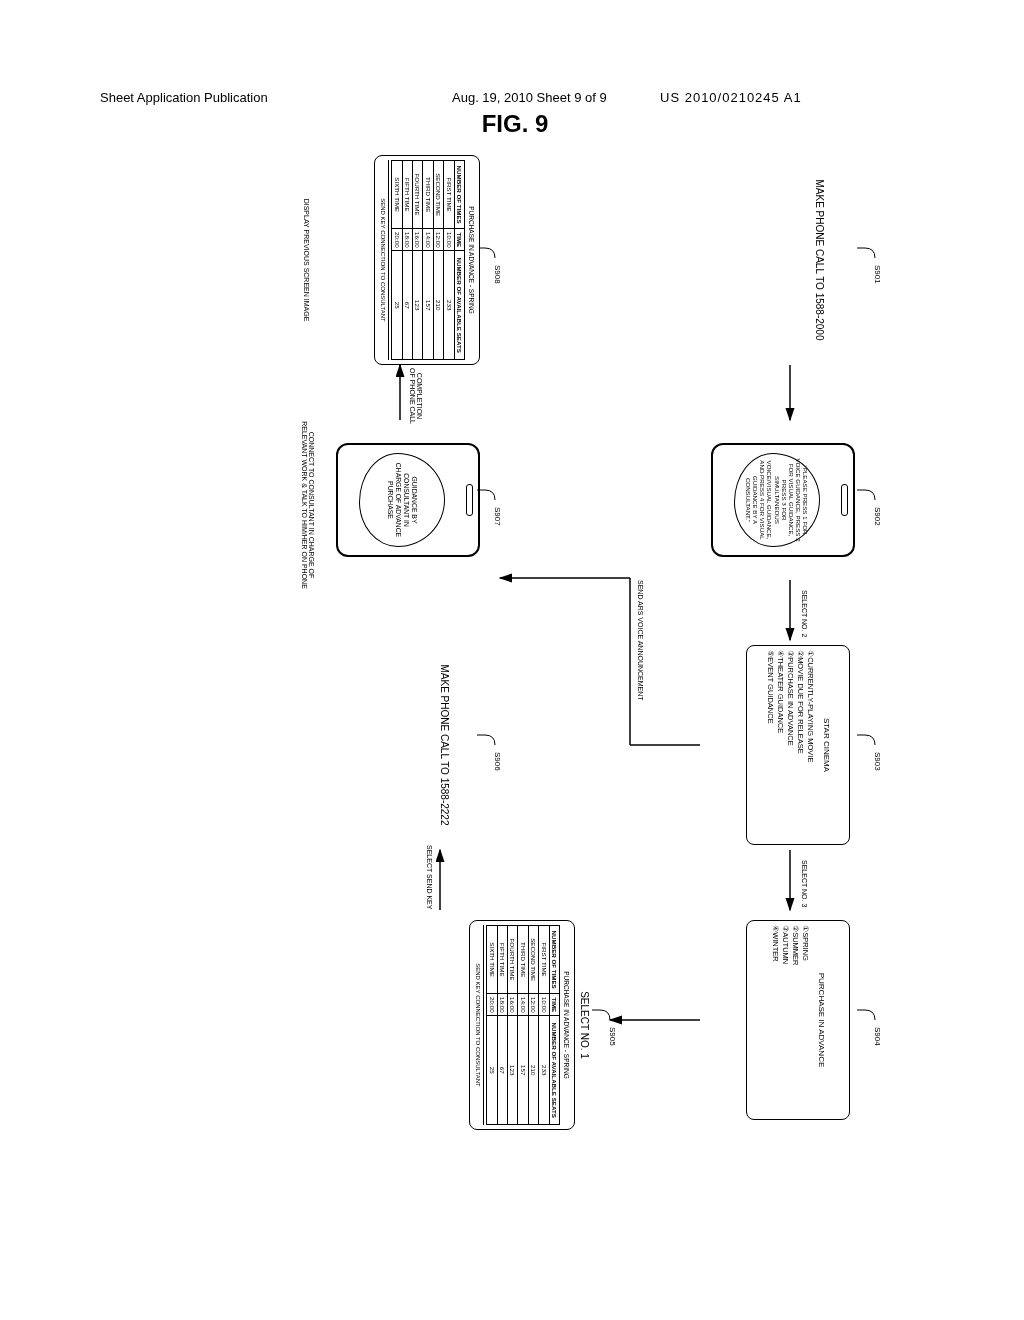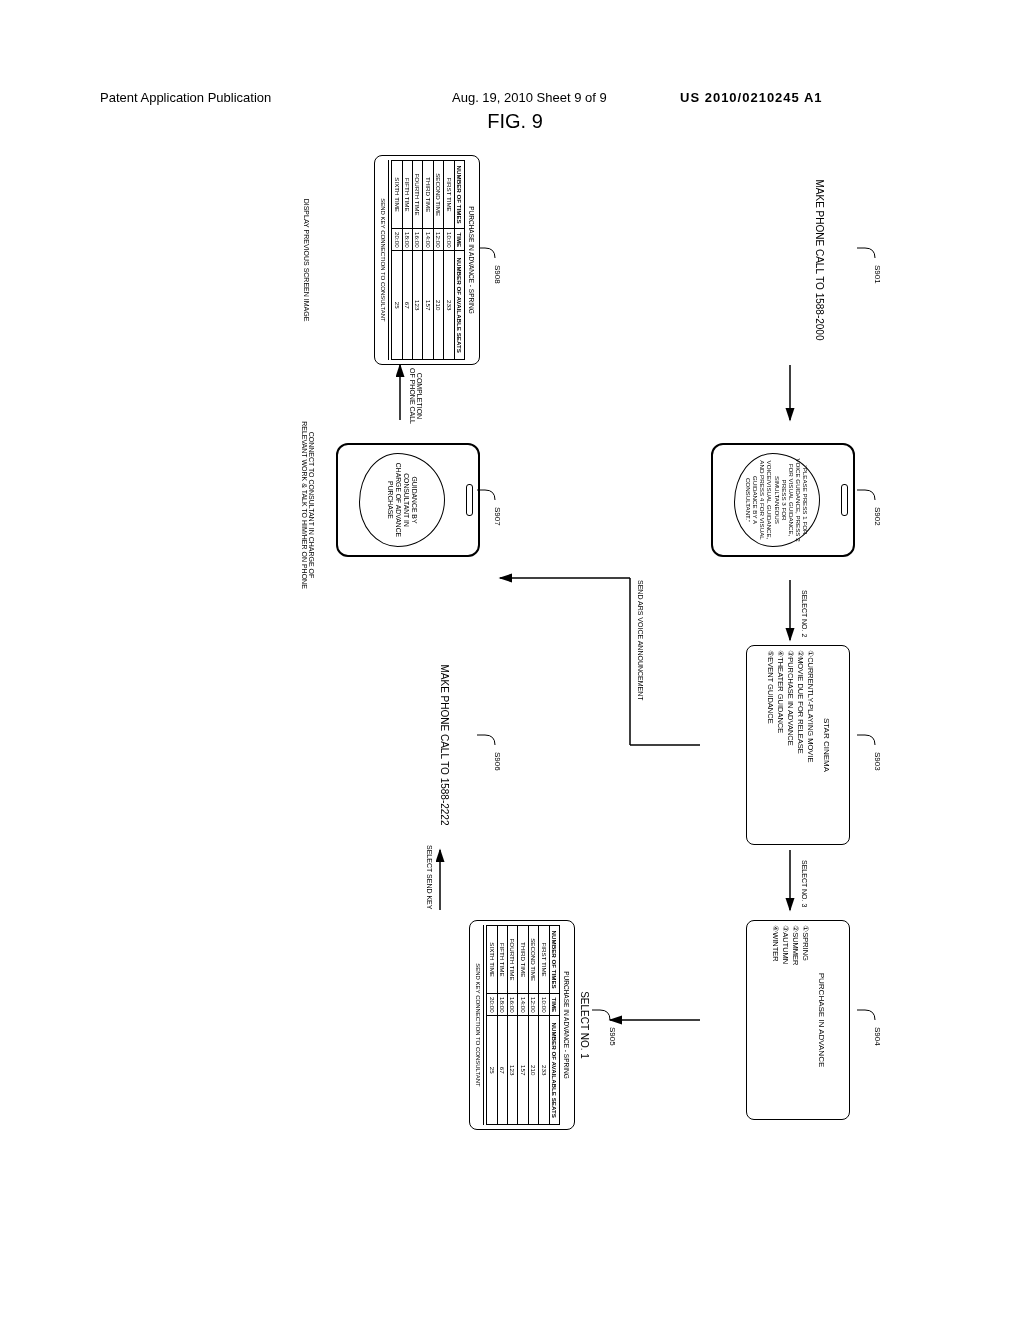--- a/index.html
+++ b/index.html
@@ -18,31 +18,32 @@
     left: 0; top: 0;
     width: 1024px; height: 1320px;
   }
   .hdr {
     position: absolute;
     top: 90px;
     font-size: 13px;
   }
   .hdr-left { left: 100px; }
   .hdr-mid { left: 452px; }
-  .hdr-right { left: 660px; font-weight: bold; letter-spacing: 1px; margin-left: 20px; }
+  .hdr-right { left: 660px; font-weight: normal; letter-spacing: 1px; }
   .diagram-frame {
     position: absolute;
     left: 120px; top: 150px;
     width: 790px; height: 1090px;
   }
   .fig-label {
     position: absolute;
     left: 50%; top: -40px;
     transform: translate(-50%,0);
-    font-size: 20px;
+    font-size: 24px;
+    font-weight: bold;
   }
   .rot {
     position: absolute;
     transform-origin: top left;
     transform: rotate(90deg);
     width: 1090px;
     height: 790px;
     left: 790px; top: 0;
   }
   .step {
@@ -171,21 +172,21 @@
   .circled {
     display: inline-block;
     width: 0.95em;
     text-align: center;
   }
 </style>
 </head>
 <body>
 
 <div class="page">
-  <div class="hdr hdr-left">Patent Application Publication</div>
+  <div class="hdr hdr-left">Sheet Application Publication</div>
   <div class="hdr hdr-mid">Aug. 19, 2010  Sheet 9 of 9</div>
   <div class="hdr hdr-right">US 2010/0210245 A1</div>
 
   <div class="diagram-frame">
     <div class="fig-label">FIG. 9</div>
 
     <div class="rot">
 
       <svg class="arrows">
         <defs>

